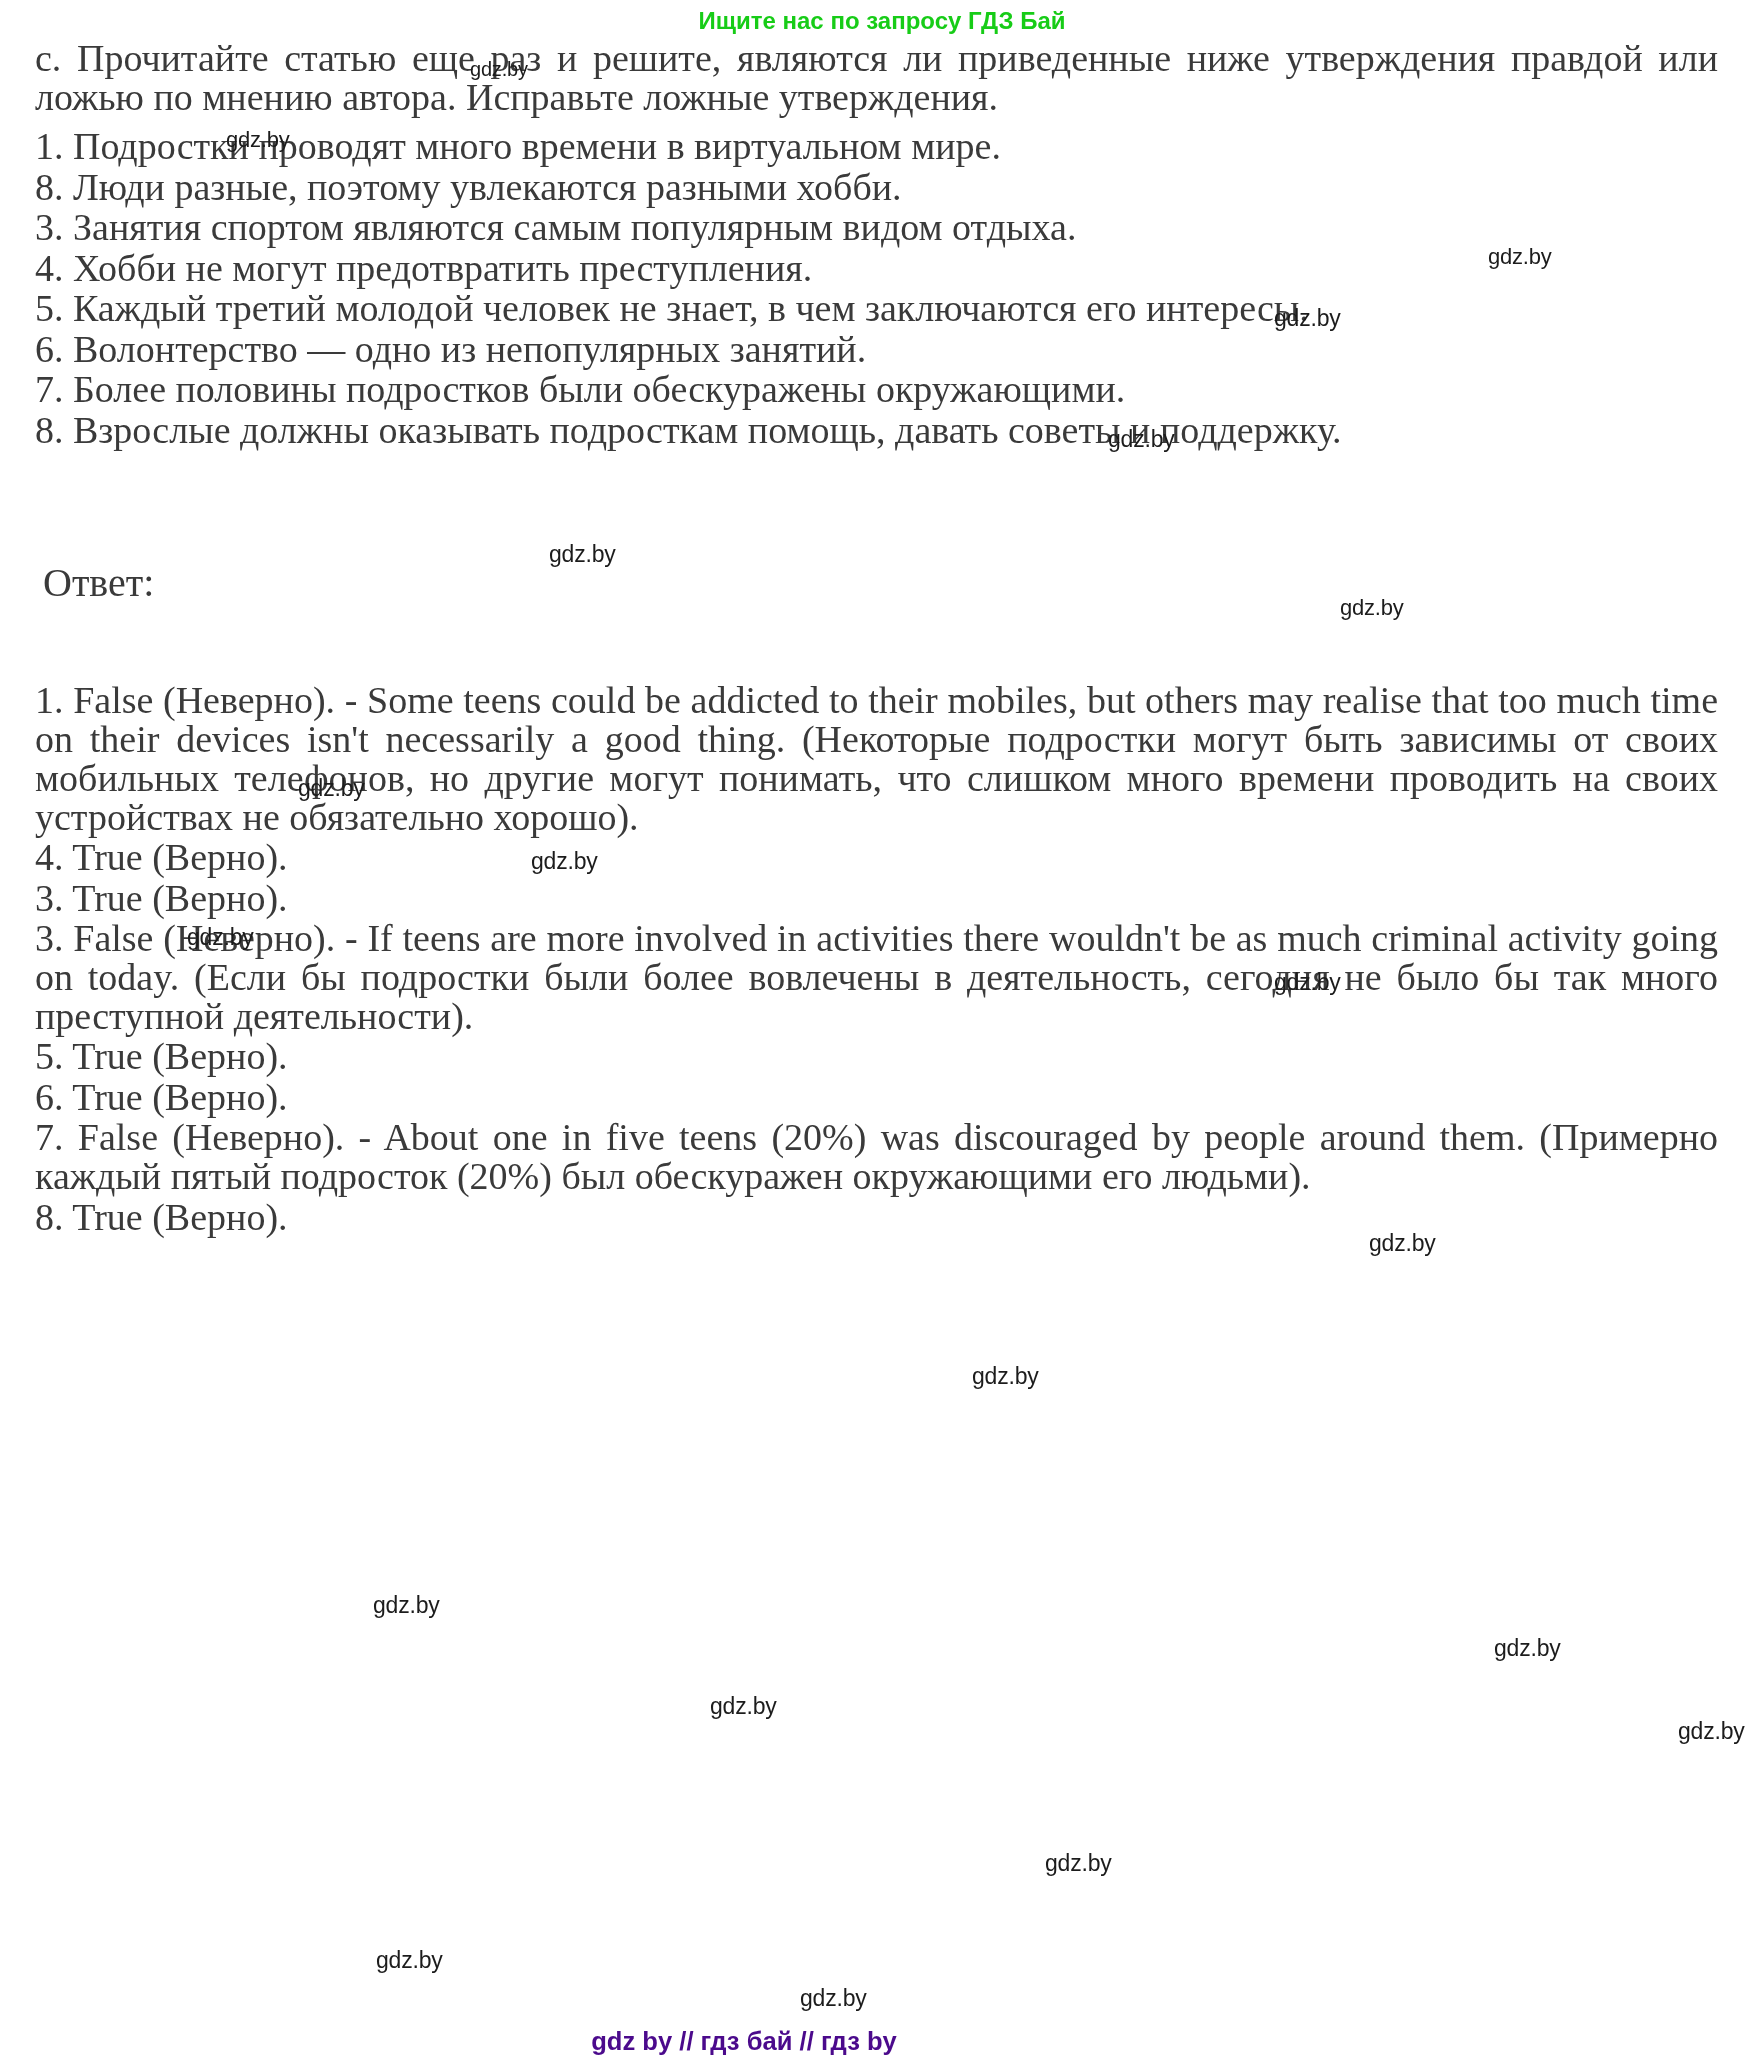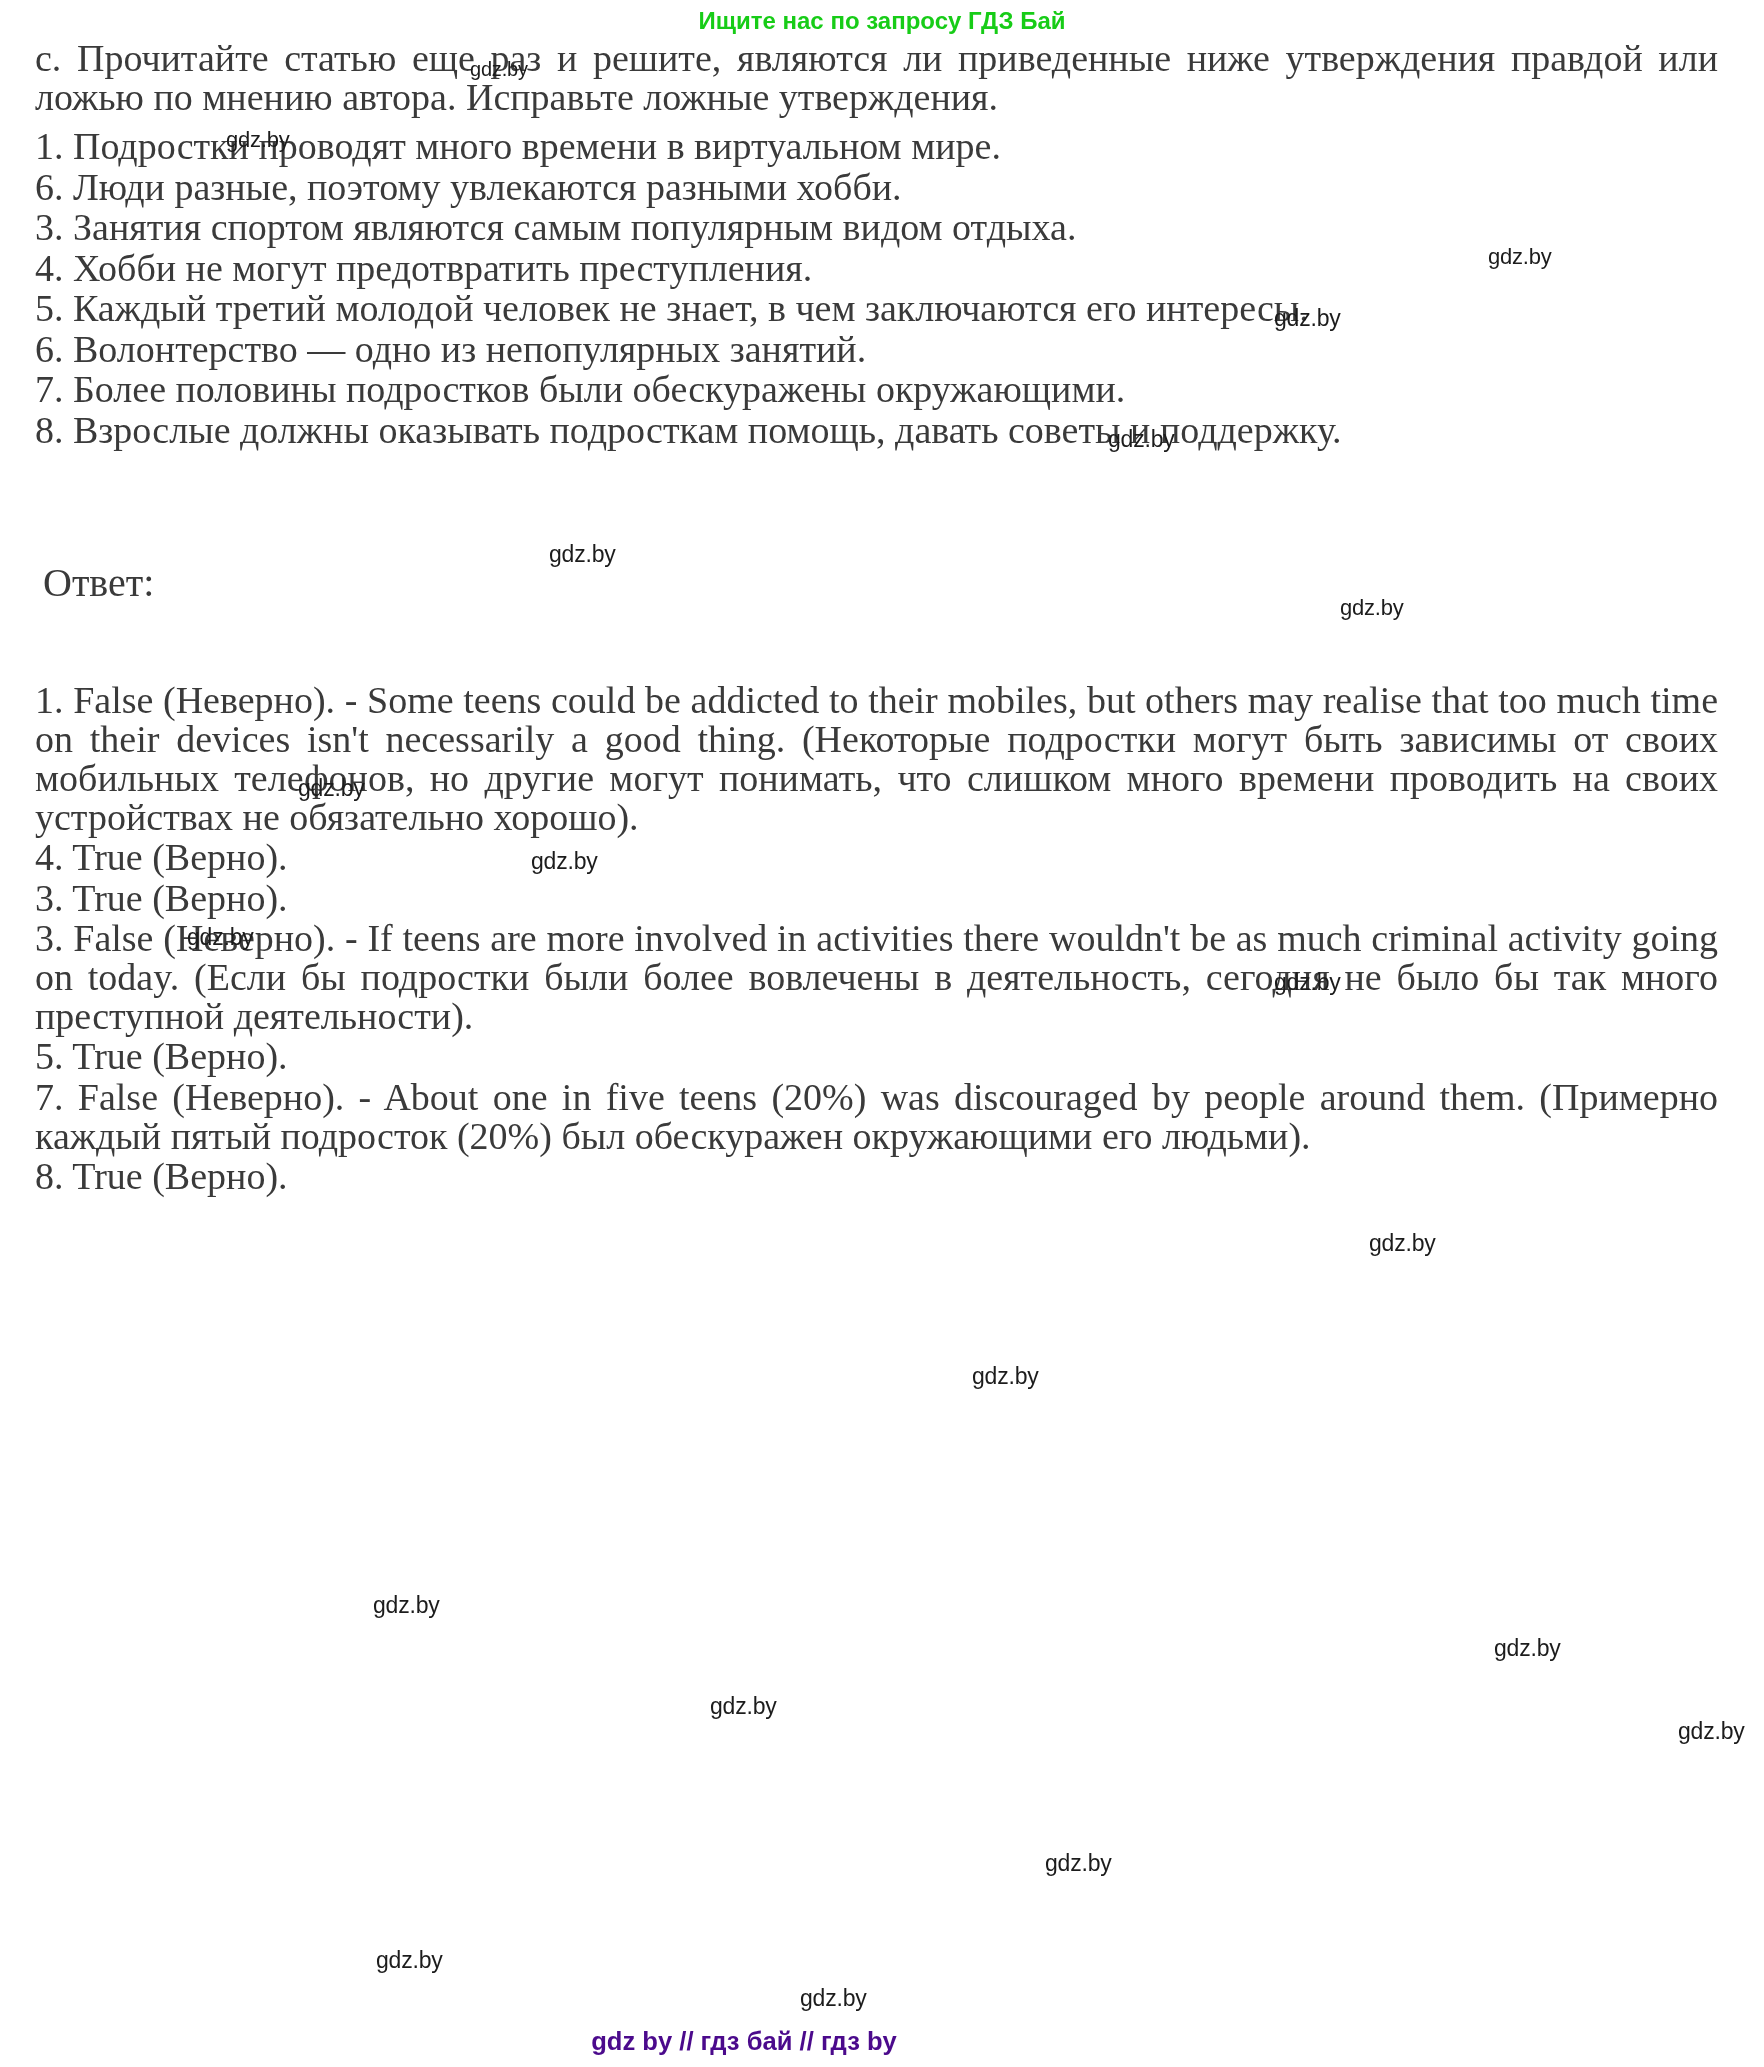--- a/index.html
+++ b/index.html
@@ -94,39 +94,40 @@
 
 <div class="site-header" style="color: rgb(23, 204, 23);">Ищите нас по запросу ГДЗ Бай</div>
 
 <div class="content">
 
   <p class="para">c. Прочитайте статью еще раз и решите, являются ли приведенные ниже утверждения правдой или ложью по мнению автора. Исправьте ложные утверждения.</p>
 
   <div class="spacer-small"></div>
 
   <p class="para single">1. Подростки проводят много времени в виртуальном мире.</p>
-  <p class="para single">6. Люди разные, поэтому увлекаются разными хобби.</p>
+  <p class="para single">8. Люди разные, поэтому увлекаются разными хобби.</p>
   <p class="para single">3. Занятия спортом являются самым популярным видом отдыха.</p>
   <p class="para single">4. Хобби не могут предотвратить преступления.</p>
   <p class="para">5. Каждый третий молодой человек не знает, в чем заключаются его интересы.</p>
   <p class="para single">6. Волонтерство — одно из непопулярных занятий.</p>
   <p class="para single">7. Более половины подростков были обескуражены окружающими.</p>
   <p class="para">8. Взрослые должны оказывать подросткам помощь, давать советы и поддержку.</p>
 
   <div class="spacer-answer"></div>
 
   <p class="answer-label">Ответ:</p>
 
   <div class="spacer-after-answer"></div>
 
   <p class="para">1. False (Неверно). - Some teens could be addicted to their mobiles, but others may realise that too much time on their devices isn't necessarily a good thing. (Некоторые подростки могут быть зависимы от своих мобильных телефонов, но другие могут понимать, что слишком много времени проводить на своих устройствах не обязательно хорошо).</p>
   <p class="para single">4. True (Верно).</p>
   <p class="para single">3. True (Верно).</p>
   <p class="para">3. False (Неверно). - If teens are more involved in activities there wouldn't be as much criminal activity going on today. (Если бы подростки были более вовлечены в деятельность, сегодня не было бы так много преступной деятельности).</p>
   <p class="para single">5. True (Верно).</p>
+  <p class="para single">6. True (Верно).</p>
   <p class="para">7. False (Неверно). - About one in five teens (20%) was discouraged by people around them. (Примерно каждый пятый подросток (20%) был обескуражен окружающими его людьми).</p>
   <p class="para single">8. True (Верно).</p>
 
 </div>
 
 <div id="watermark-layer">
     <span class="wm" style="left: 470px; top: 58px; font-size: 20px; color: rgb(28, 28, 28);">gdz.by</span>
     <span class="wm" style="left: 226px; top: 127px; font-size: 22px; color: rgb(28, 28, 28);">gdz.by</span>
     <span class="wm" style="left: 1488px; top: 244px; font-size: 22px; color: rgb(28, 28, 28);">gdz.by</span>
     <span class="wm" style="left: 1274px; top: 305px; font-size: 23px; color: rgb(28, 28, 28);">gdz.by</span>

